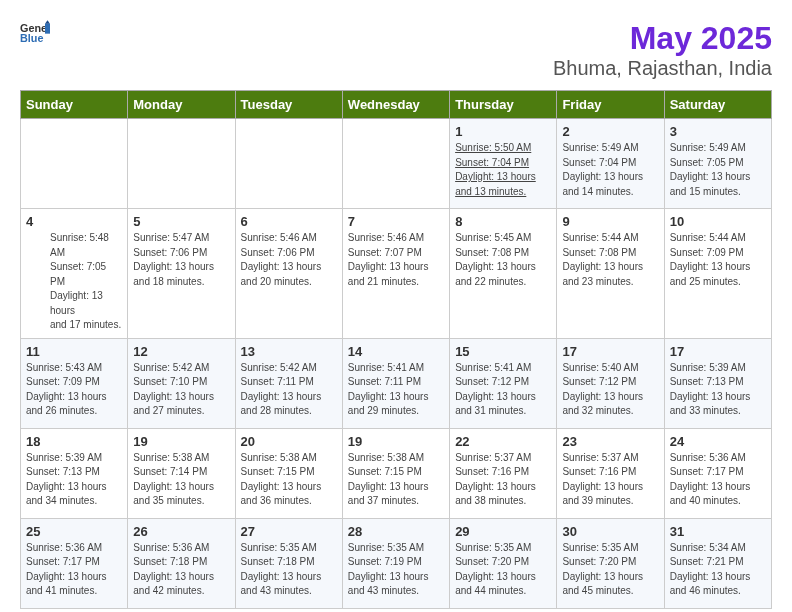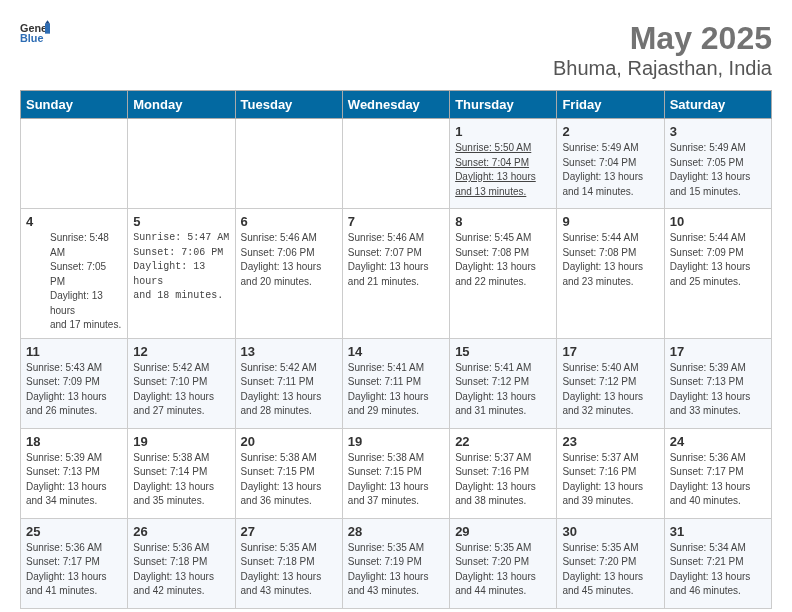--- a/index.html
+++ b/index.html
@@ -24,33 +24,33 @@
     .logo-icon {
       width: 30px;
       height: 24px;
     }
     .title-area {
       text-align: right;
     }
     .month-title {
       font-size: 32px;
       font-weight: bold;
-      color: #737373;
+      color: #6d28d9;
     }
     .location-title {
       font-size: 20px;
       color: #555;
     }
     table {
       width: 100%;
       border-collapse: collapse;
       table-layout: fixed;
     }
     thead tr th {
-      background-color: #0369a1;
+      background-color: #4d7c0f;
       color: #fff;
       font-size: 13px;
       font-weight: bold;
       text-align: left;
       padding: 6px 5px;
       border: 1px solid #aaa;
     }
     tbody tr td {
       vertical-align: top;
       padding: 5px;
@@ -140,21 +140,21 @@
       <tr>
         <td>
           <span class="day-number">4</span>
           <div class="day-detail" style="white-space: pre-line; margin-left: 24px;">Sunrise: 5:48 AM
 Sunset: 7:05 PM
 Daylight: 13 hours
 and 17 minutes.</div>
         </td>
         <td>
           <span class="day-number">5</span>
-          <div class="day-detail" style="white-space: pre-line; font-family: Liberation Mono, monospace;">Sunrise: 5:47 AM
+          <div class="day-detail" style="white-space: pre-line;">Sunrise: 5:47 AM
 Sunset: 7:06 PM
 Daylight: 13 hours
 and 18 minutes.</div>
         </td>
         <td>
           <span class="day-number">6</span>
           <div class="day-detail" style="white-space: pre-line;">Sunrise: 5:46 AM
 Sunset: 7:06 PM
 Daylight: 13 hours
 and 20 minutes.</div>

